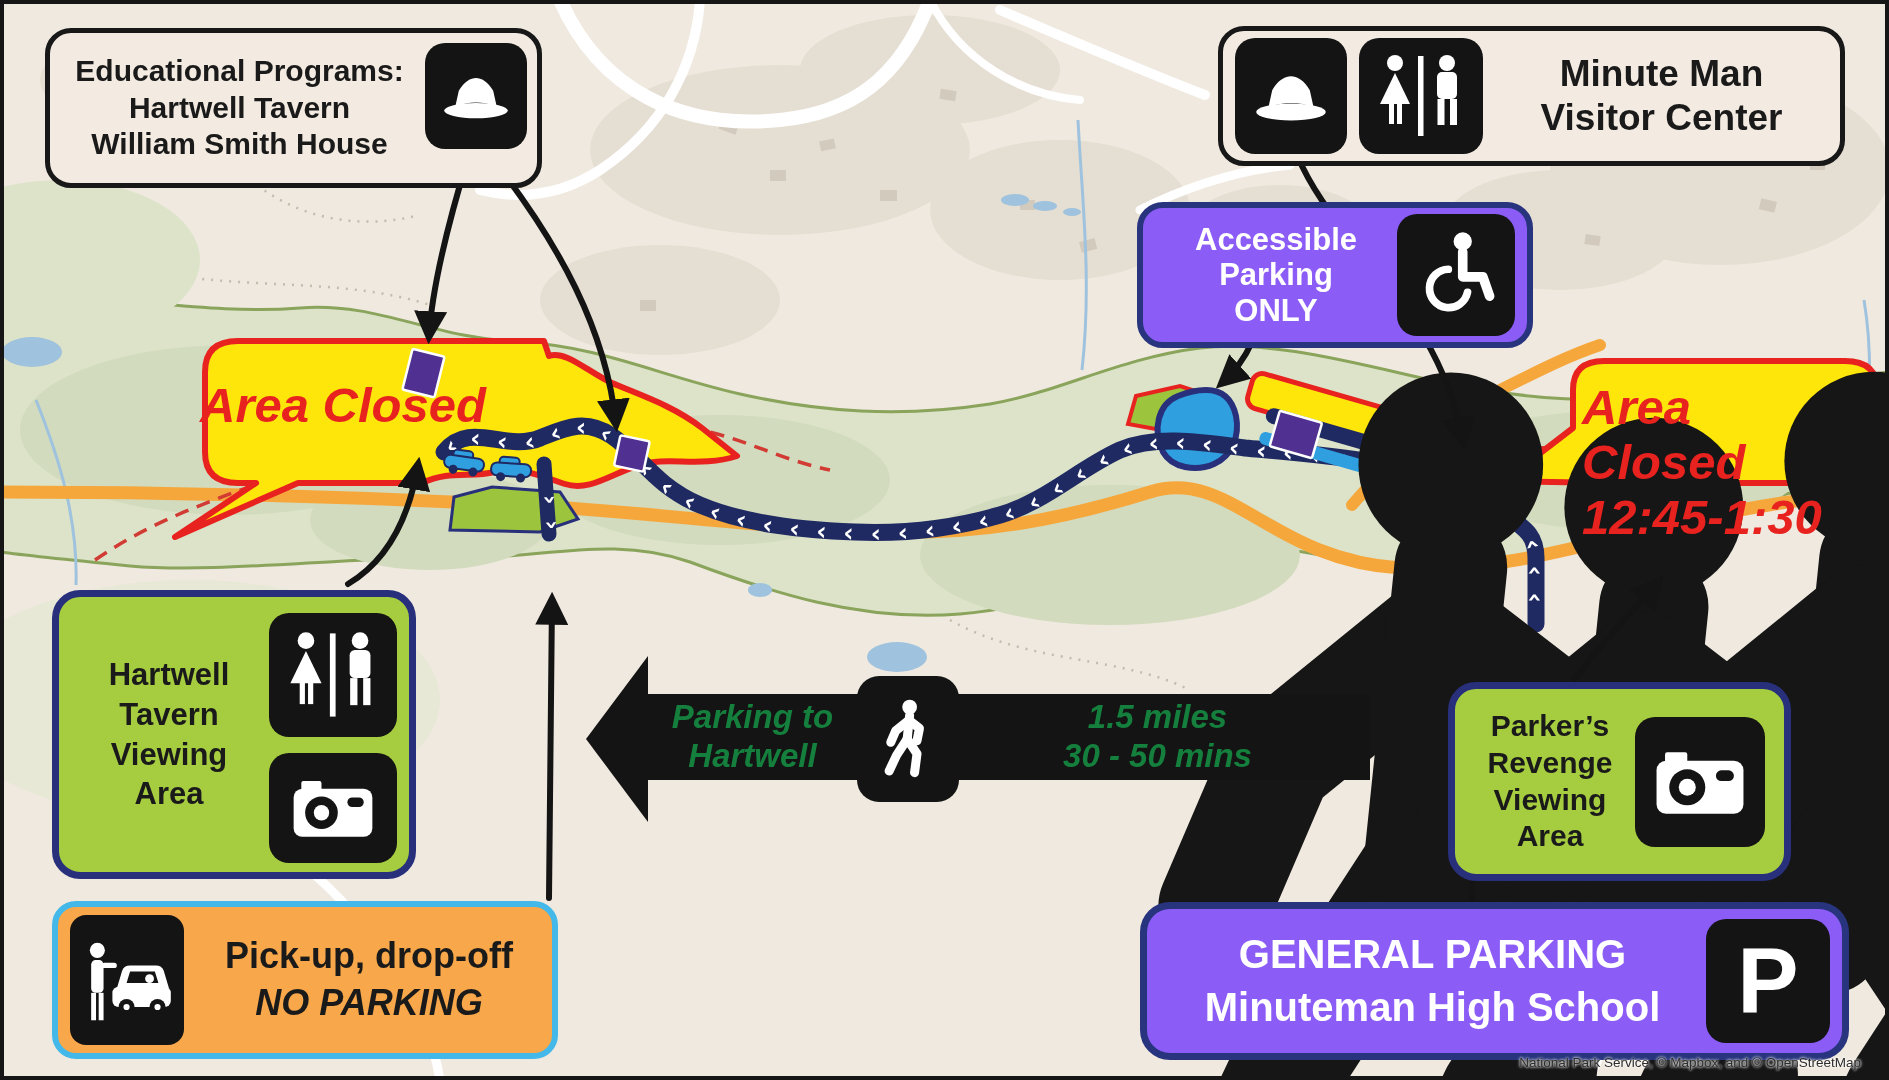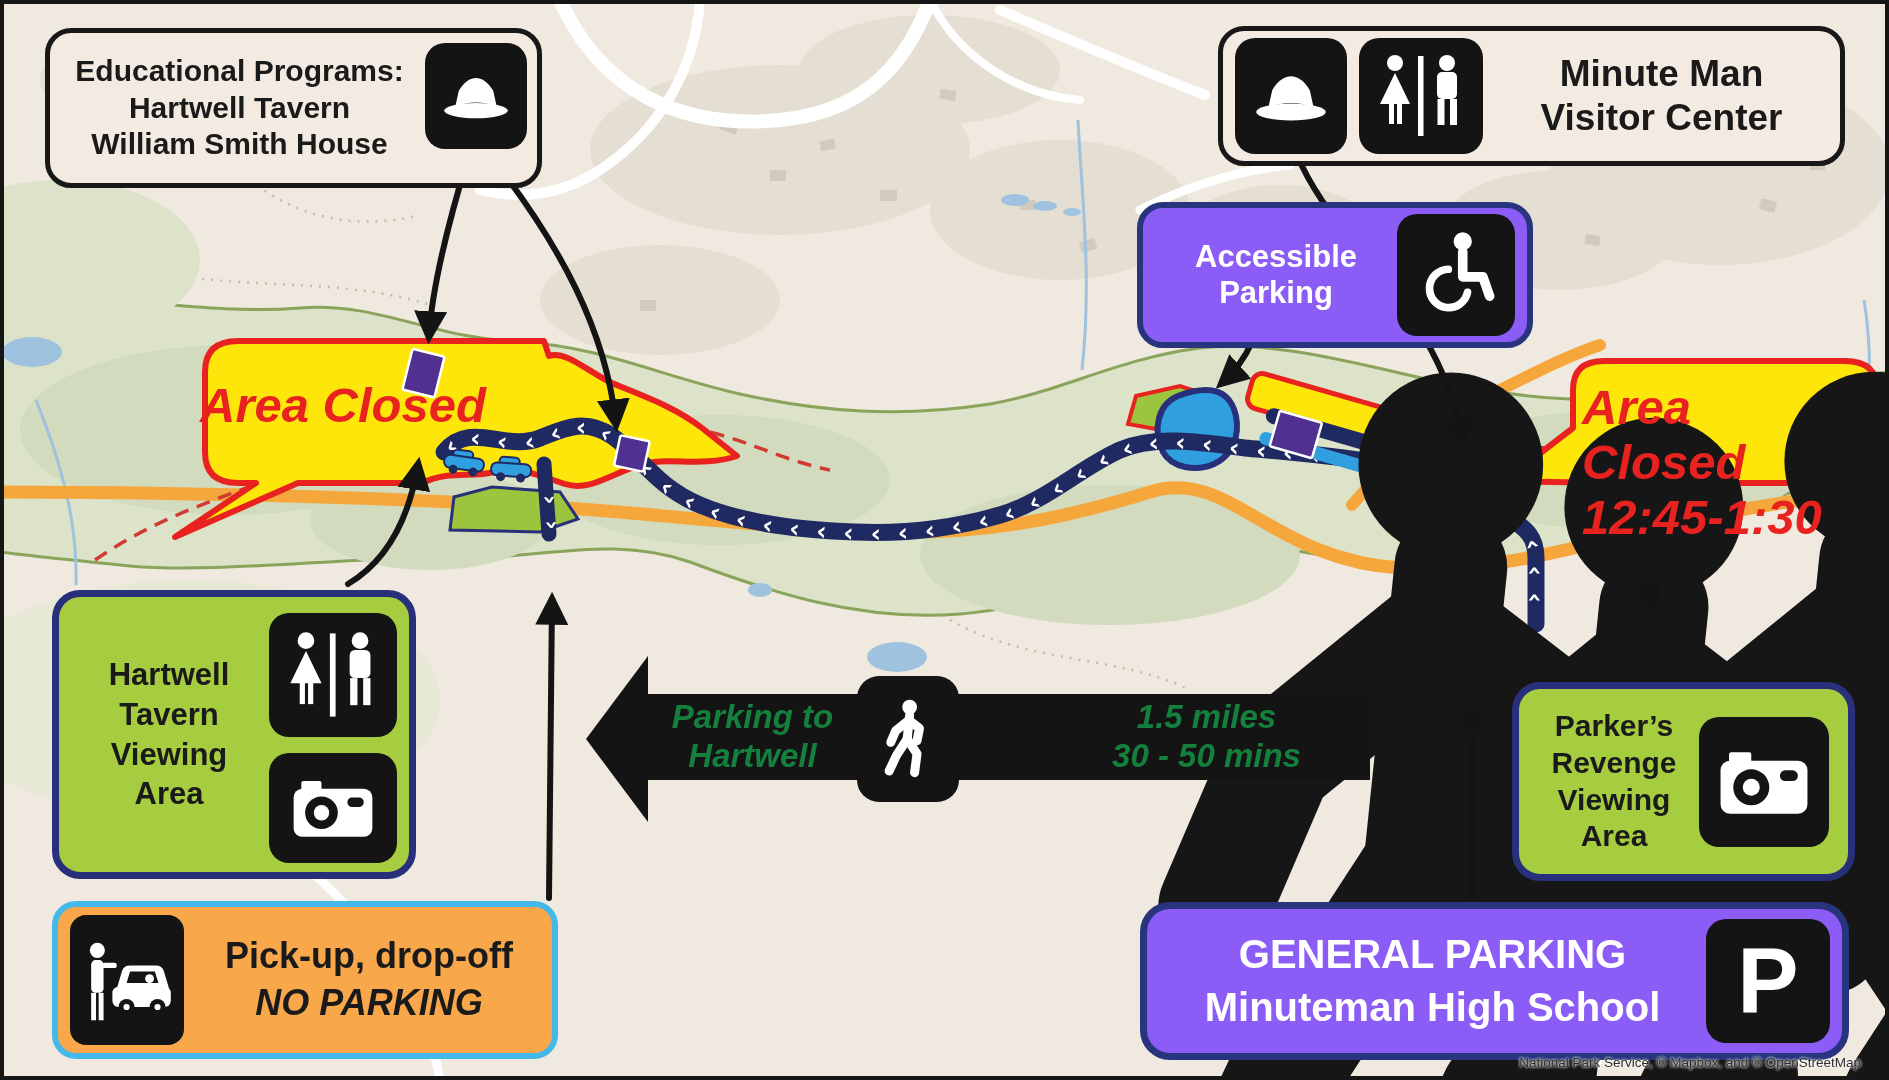--- a/index.html
+++ b/index.html
@@ -312,20 +312,21 @@
   <div class="lines t-dark" style="font-size:37px;line-height:1.2;flex:1;">
     <span class="ln">Minute Man</span>
     <span class="ln">Visitor Center</span>
   </div>
 </div>
 
 <div class="callout bluebox" style="left:1137px;top:202px;width:396px;height:146px;padding:6px 12px;">
   <div class="lines t-white" style="font-size:31px;line-height:1.15;flex:1;">
     <span class="ln">Accessible</span>
     <span class="ln">Parking</span>
+    <span class="ln">ONLY</span>
   </div>
   <div class="blkic" style="width:118px;height:122px;">
     <svg width="96" height="100">
         <use href="#sym-wheelchair"></use>
       </svg>
   </div>
 </div>
 
 <div class="callout greenbox" style="left:52px;top:590px;width:364px;height:289px;padding:8px 10px;">
   <div class="lines t-dark" style="font-size:31px;line-height:1.28;width:200px;">
@@ -341,21 +342,21 @@
         </svg>
     </div>
     <div class="blkic" style="width:128px;height:110px;">
       <svg width="102" height="96">
           <use href="#sym-camera"></use>
         </svg>
     </div>
   </div>
 </div>
 
-<div class="callout greenbox" style="left:1512px;top:682px;width:343px;height:199px;padding:6px 10px;">
+<div class="callout greenbox" style="left:1448px;top:682px;width:343px;height:199px;padding:6px 10px;">
   <div class="lines t-dark" style="font-size:30px;line-height:1.22;width:170px;">
     <span class="ln">Parker’s</span>
     <span class="ln">Revenge</span>
     <span class="ln">Viewing</span>
     <span class="ln">Area</span>
   </div>
   <div class="blkic" style="width:130px;height:130px;">
     <svg width="106" height="106">
         <use href="#sym-camera"></use>
       </svg>
@@ -388,21 +389,21 @@
 <div class="banner-part banner-body" style="left:646px;top:694px;width:724px;height:86px;"></div>
 <div class="banner-part banner-text" style="left:650px;top:696px;width:205px;height:82px;">
   <span>Parking to</span>
   <span>Hartwell</span>
 </div>
 <div class="banner-part blkic" style="left:857px;top:676px;width:102px;height:126px;border-radius:22px;">
   <svg width="82" height="104" style="color:#fff;">
       <use href="#sym-walker"></use>
     </svg>
 </div>
-<div class="banner-part banner-text" style="left:1014px;top:696px;width:385px;height:82px;">
+<div class="banner-part banner-text" style="left:965px;top:696px;width:385px;height:82px;">
   <span>1.5 miles</span>
   <span>30 - 50 mins</span>
 </div>
 
 <div class="areatext t-red" style="left:200px;top:378px;width:330px;">
   <span class="ln">Area Closed</span>
 </div>
 <div class="areatext t-red" style="left:1582px;top:380px;width:284px;">
   <span class="ln">Area Closed</span>
   <span class="ln">12:45-1:30</span>

